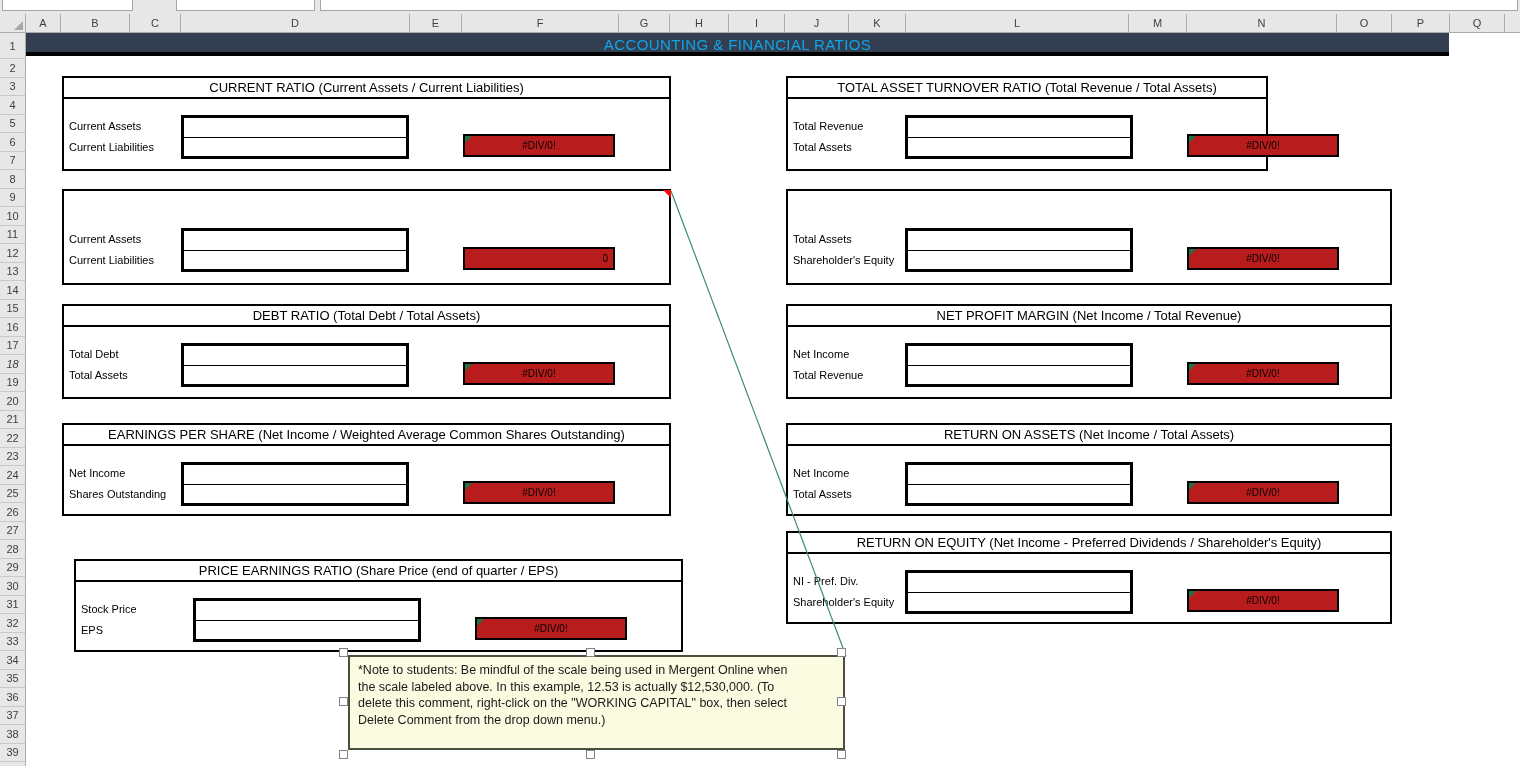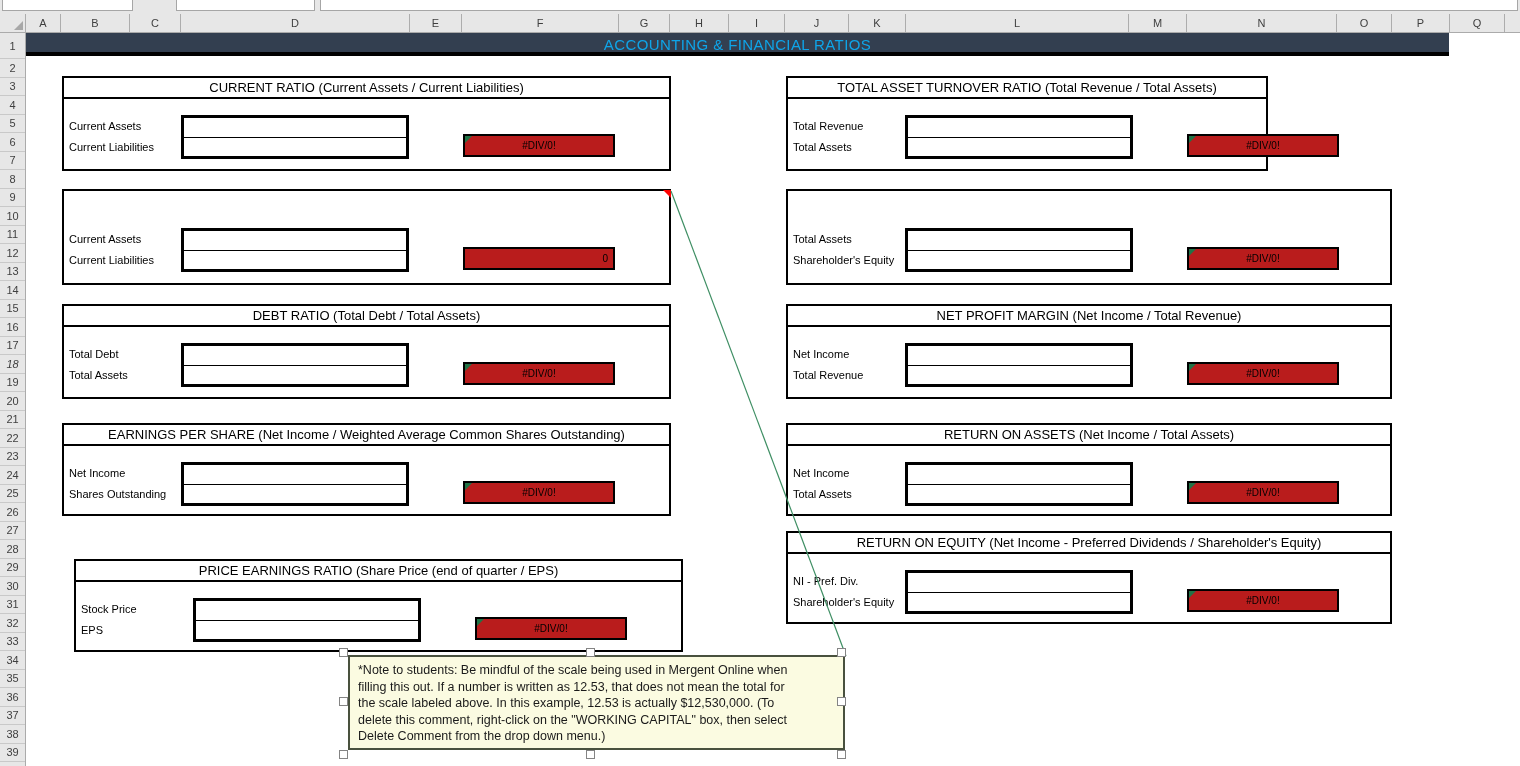--- a/index.html
+++ b/index.html
@@ -260,21 +260,20 @@
         </div>
       </div>
     </div>
 
   <svg id="connector-svg">
     <line id="connLine" x1="671" y1="191" x2="846" y2="656" stroke-width="1.2" stroke="#3E8E63"></line>
   </svg>
 
   <div class="comment-box" id="commentBox" style="background: rgb(251, 251, 225);">
       <div class="comment-line">*Note to students: Be mindful of the scale being used in Mergent Online when</div>
-      <div class="comment-line">filling this out. If a number is written as 12.53, that does not mean the total for</div>
       <div class="comment-line">the scale labeled above. In this example, 12.53 is actually $12,530,000. (To</div>
       <div class="comment-line">delete this comment, right-click on the "WORKING CAPITAL" box, then select</div>
       <div class="comment-line">Delete Comment from the drop down menu.)</div>
     </div>
   <div id="handles">
       <div class="handle" style="left: 339px; top: 648px;"></div>
       <div class="handle" style="left: 586px; top: 648px;"></div>
       <div class="handle" style="left: 837px; top: 648px;"></div>
       <div class="handle" style="left: 339px; top: 697px;"></div>
       <div class="handle" style="left: 837px; top: 697px;"></div>

